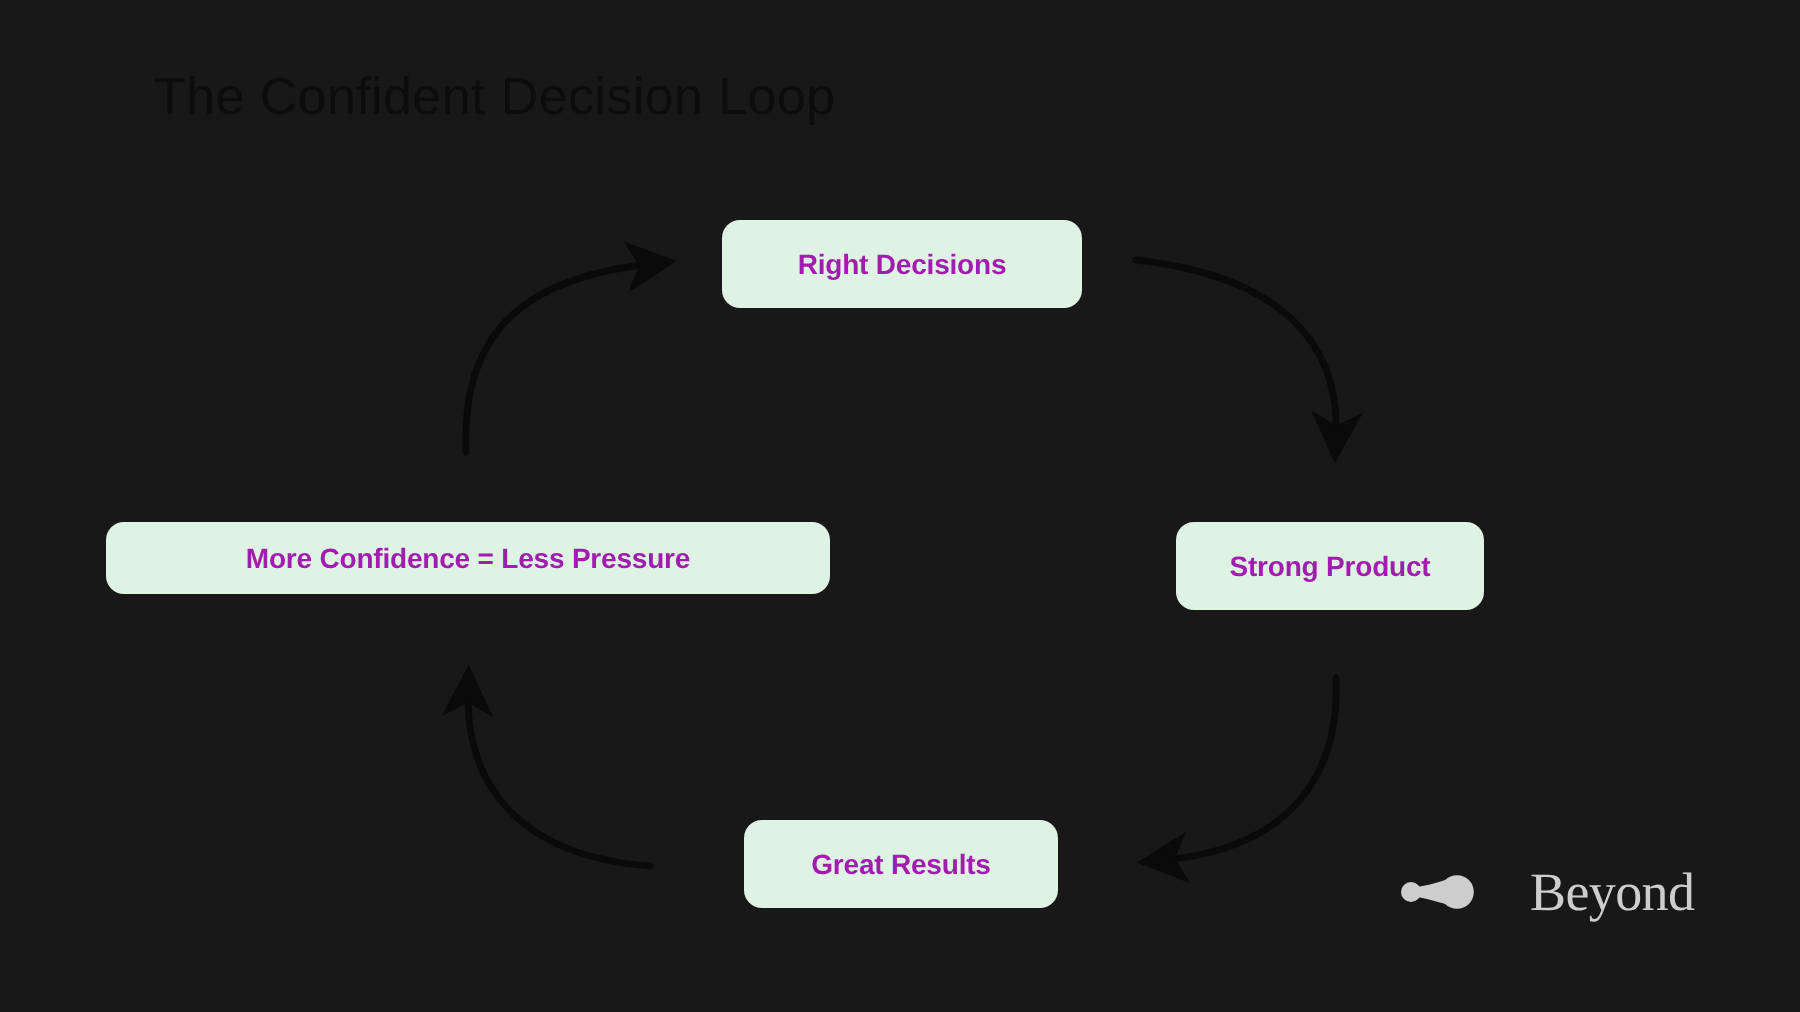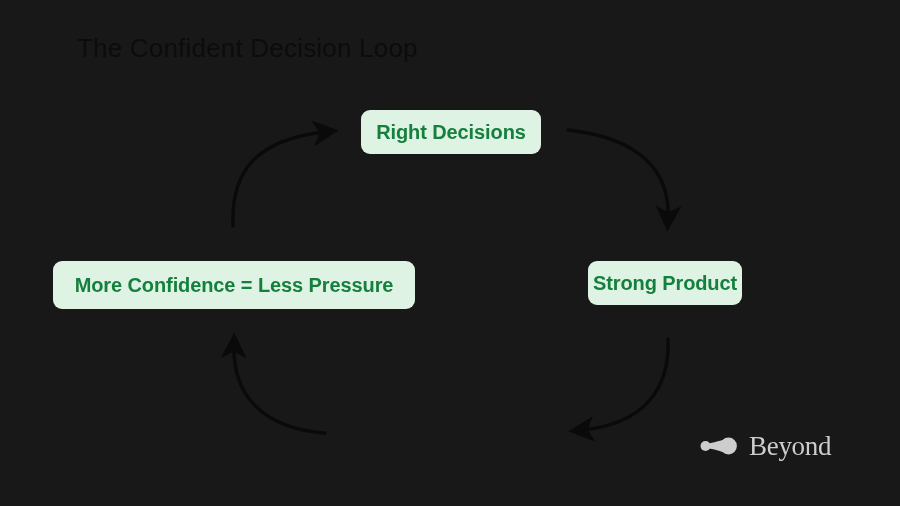--- a/index.html
+++ b/index.html
@@ -44,23 +44,23 @@
     position: absolute;
     display: flex;
     align-items: center;
     justify-content: center;
     background: #dff3e4;
     border-radius: 9px;
     box-sizing: border-box;
     padding: 0 14px;
   }
   .node-label {
-    color: #15803d;
+    color: #a21caf;
     font-weight: bold;
-    font-size: 20px;
+    font-size: 14px;
     letter-spacing: -0.1px;
     white-space: nowrap;
   }
 
   #node-right-decisions {
     left: 361px;
     top: 110px;
     width: 180px;
     height: 44px;
   }
@@ -73,31 +73,31 @@
   #node-great-results {
     left: 372px;
     top: 410px;
     width: 157px;
     height: 44px;
   }
   #node-more-confidence {
     left: 53px;
     top: 261px;
     width: 362px;
-    height: 48px;
+    height: 36px;
   }
 
   
   #logo {
     position: absolute;
     left: 700px;
     top: 432px;
     display: flex;
     align-items: center;
-    gap: 3px;
+    gap: 19px;
   }
   #logo-mark {
     display: block;
   }
   #logo-text {
     font-family: "Liberation Serif", serif;
     font-size: 27px;
     color: #cdcdcd;
     line-height: 1;
     letter-spacing: -0.3px;
@@ -135,20 +135,23 @@
   </svg>
 
   <div class="node" id="node-right-decisions">
     <span class="node-label">Right Decisions</span>
   </div>
 
   <div class="node" id="node-strong-product">
     <span class="node-label">Strong Product</span>
   </div>
 
+  <div class="node" id="node-great-results">
+    <span class="node-label">Great Results</span>
+  </div>
 
   <div class="node" id="node-more-confidence">
     <span class="node-label">More Confidence = Less Pressure</span>
   </div>
 
   <div id="logo">
     <svg id="logo-mark" width="46" height="28" viewBox="0 0 46 28" xmlns="http://www.w3.org/2000/svg">
       <circle cx="5.5" cy="14" r="5" fill="#cdcdcd"></circle>
       <path d="M9,11.4 C17,10.2 22,7.6 26,7.6 L26,20.4 C22,20.4 17,17.8 9,16.6 Z" fill="#cdcdcd"></path>
       <circle cx="28.5" cy="14" r="8.4" fill="#cdcdcd"></circle>

